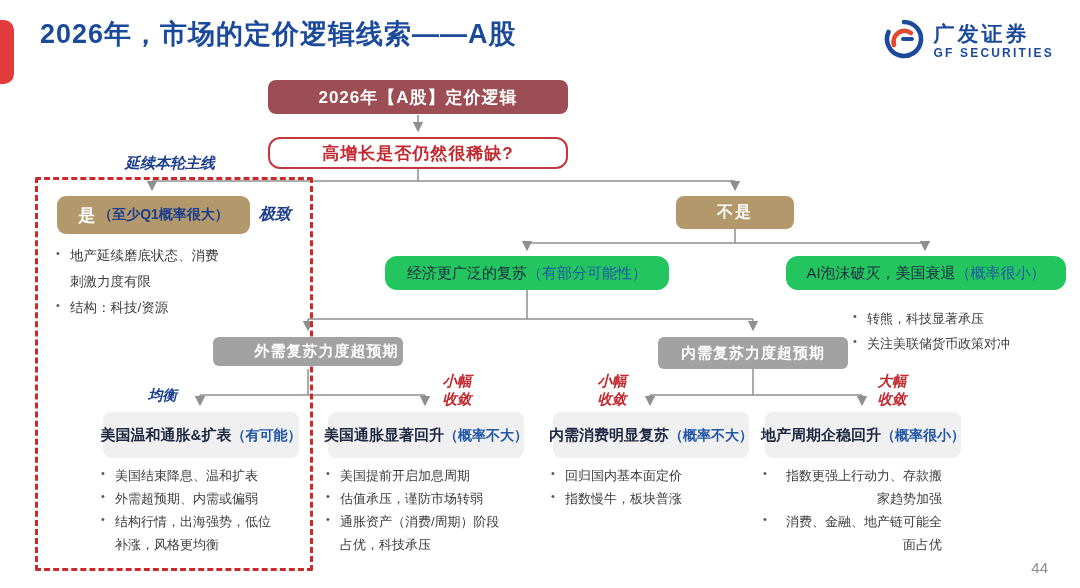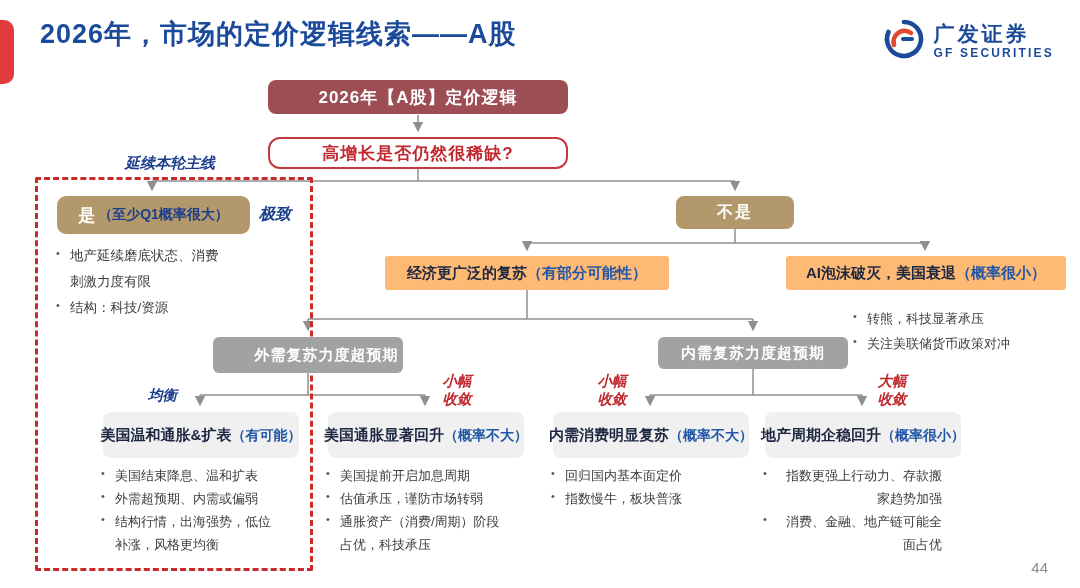--- a/index.html
+++ b/index.html
@@ -24,28 +24,28 @@
     color:#fff;font-size:17px;font-weight:bold;border-radius:8px;letter-spacing:1px;}
   .question-box{left:268px;top:137px;width:300px;height:32px;background:#fff;
     border:2px solid #c2393d;border-radius:12px;color:#c2282e;font-size:17px;
     font-weight:bold;letter-spacing:1px;}
   .yes-box{left:57px;top:196px;width:193px;height:38px;background:#b3986b;
     border-radius:9px;gap:3px;}
   .yes-main{color:#ffffff;font-size:17px;font-weight:bold;}
   .yes-sub{color:#1b3e8c;font-size:14px;font-weight:bold;}
   .no-box{left:676px;top:196px;width:118px;height:33px;background:#b3986b;
     border-radius:8px;color:#fff;font-size:16px;font-weight:bold;letter-spacing:2px;}
-  .cream-box{background:#fdba74;border-radius:3px;font-size:15px;font-weight:bold;}
+  .cream-box{background:#22c55e;border-radius:12px;font-size:15px;font-weight:normal;}
   .recovery-box{left:385px;top:256px;width:284px;height:34px;}
   .aibust-box{left:786px;top:256px;width:280px;height:34px;}
   .dark-txt{color:#1e2742;}
   .blue-txt{color:#2156a6;}
   .mid-box{background:#a2a2a2;border-radius:6px;color:#fff;font-size:15px;
     font-weight:bold;letter-spacing:1px;}
-  .mid-box-1{left:213px;top:337px;width:190px;height:36px;padding-left:37px;}
+  .mid-box-1{left:213px;top:337px;width:190px;height:29px;padding-left:37px;}
   .mid-box-2{left:658px;top:337px;width:190px;height:32px;}
   .scenario-box{position:absolute;top:412px;width:196px;height:46px;background:#f0f0f0;
     border-radius:8px;display:flex;flex-direction:row;align-items:center;
     justify-content:center;line-height:1.3;z-index:2;}
   .scenario-title{font-size:15px;font-weight:bold;color:#1e2742;white-space:nowrap;}
   .scenario-prob{font-size:14px;font-weight:bold;color:#2156a6;white-space:nowrap;}
   .s1{left:103px;} .s2{left:328px;} .s3{left:553px;} .s4{left:765px;}
   
   .flow-label{position:absolute;font-style:italic;font-weight:bold;z-index:3;}
   .path-label{left:85px;top:154px;width:170px;text-align:center;

